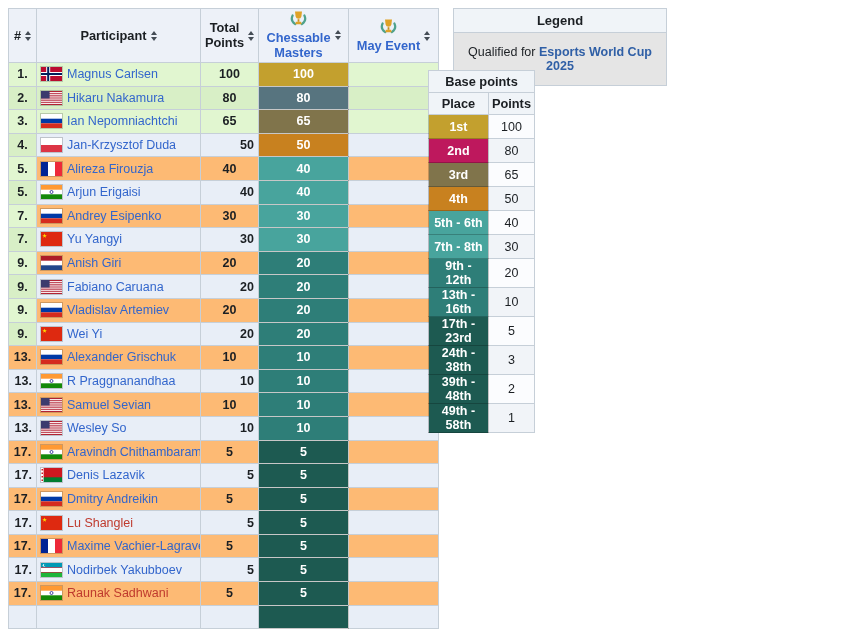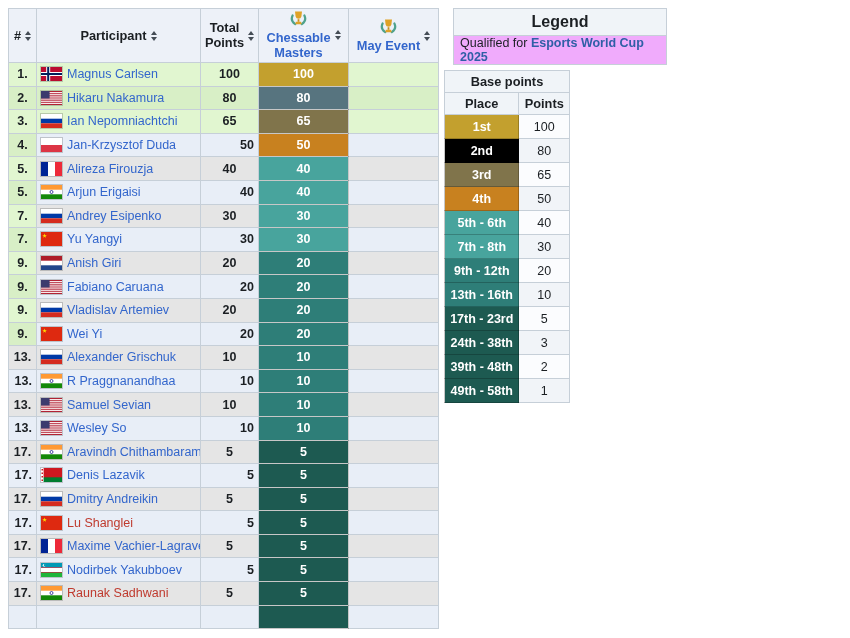--- a/index.html
+++ b/index.html
@@ -31,48 +31,48 @@
   }
   .th-inner { display:flex; align-items:center; justify-content:center; gap:4px; }
   .th-stack { display:flex; flex-direction:column; align-items:center; line-height:1.15; }
   .hdr-link { color:#3366cc; font-weight:bold; text-decoration:none; }
   .sort { display:inline-flex; flex-direction:column; gap:2px; flex:0 0 auto; }
   .sort i { display:block; width:0; height:0; border-left:3.5px solid transparent; border-right:3.5px solid transparent; }
   .sort .up { border-bottom:4px solid #444c55; }
   .sort .dn { border-top:4px solid #444c55; }
 
   #standings tbody td { height:23.6px; }
-  tr.a td.plain   { background:#e5e5e5; }
+  tr.a td.plain   { background:#fdba74; }
   tr.b td.plain   { background:#e8eef7;text-align:right; }
   tr.a td.qual    { background:#e1f6d0; }
   tr.b td.qual    { background:#d8efc6; }
   td.rank  { font-weight:bold; text-align:center; }
   td.total { font-weight:bold; text-align:center; }
   td.pts   { color:#fff; font-weight:bold; text-align:center; border-color:rgba(0,0,0,0.22) !important; }
   td.name-cell { text-align:left; }
   .name-wrap { display:flex; align-items:center; gap:5px; }
   .player-link { color:#3366cc; text-decoration:none; cursor:pointer; }
   .player-link.redlink { color:#bf3a2e; }
   .flag { flex:0 0 auto; display:inline-block; box-shadow:0 0 0 1px rgba(0,0,0,0.18); line-height:0; }
 
   
   #legend {
     position:absolute; left:453px; top:8px; width:214px;
     border:1px solid #c6cfd8; font-size:12.5px;
   }
   #legend .legend-title {
     background:#f0f4f8; border-bottom:1px solid #c6cfd8;
-    font-weight:bold; text-align:center; padding:4px 0; font-size:16px;
+    font-weight:bold; text-align:center; padding:4px 0; font-size:13px;
   }
-  #legend .legend-row { background:#f0abfc; padding:0 6px; }
+  #legend .legend-row { background:#e5e5e5; padding:12px 6px;text-align:center; }
   .ewc-link { color:#2f5fa6; font-weight:bold; text-decoration:none; cursor:pointer; }
 
   
   #basepoints {
-    position:absolute; left:444px; top:70px; width:126px; font-size:12.5px;
+    position:absolute; left:428px; top:70px; width:107px; font-size:12.5px;
   }
   #basepoints th, #basepoints td { border:1px solid #c6cfd8; padding:0 3px; }
   #basepoints th { background:#f0f4f8; font-weight:bold; text-align:center; height:22px; font-size:12.8px; }
   #basepoints col.c-place { width:68px; }
   #basepoints col.c-pts   { width:46px; }
   #basepoints td { height:24px; text-align:center; }
   #basepoints td.place { color:#fff; font-weight:bold; border-color:rgba(0,0,0,0.22); }
   #basepoints tr.a td.val { background:#fbfcfe; }
   #basepoints tr.b td.val { background:#f1f4f8; }
 </style>
@@ -589,21 +589,21 @@
         <th>Place</th>
         <th>Points</th>
       </tr>
     </thead>
     <tbody id="basepoints-body">
         <tr class="a">
           <td class="place" style="background: rgb(195, 160, 46); text-align: center;">1st</td>
           <td class="val">100</td>
         </tr>
         <tr class="b">
-          <td class="place" style="background: #000000;">2nd</td>
+          <td class="place" style="background: #be185d;">2nd</td>
           <td class="val">80</td>
         </tr>
         <tr class="a">
           <td class="place" style="background: rgb(128, 116, 75);">3rd</td>
           <td class="val">65</td>
         </tr>
         <tr class="b">
           <td class="place" style="background: rgb(200, 129, 31); margin-left: 28px;">4th</td>
           <td class="val">50</td>
         </tr>

